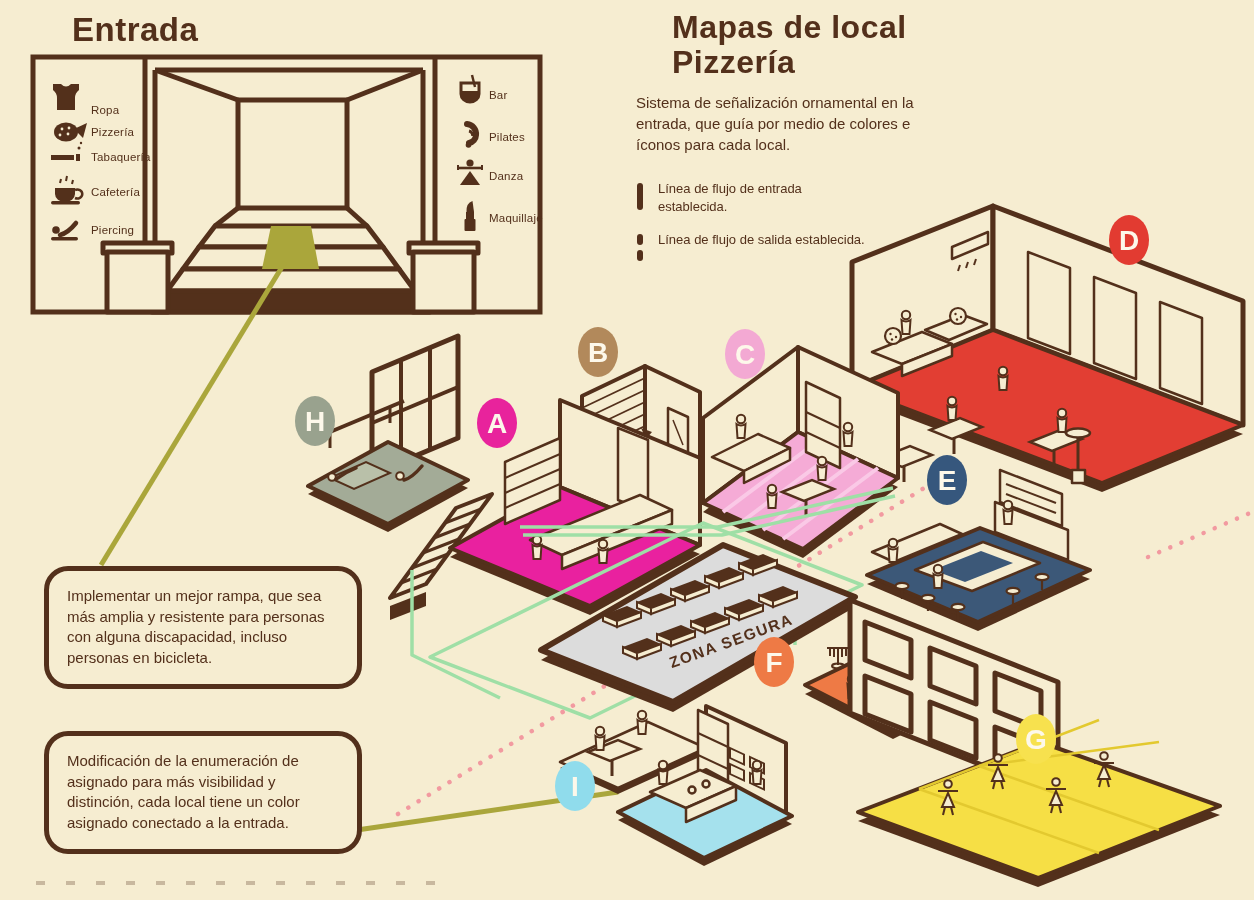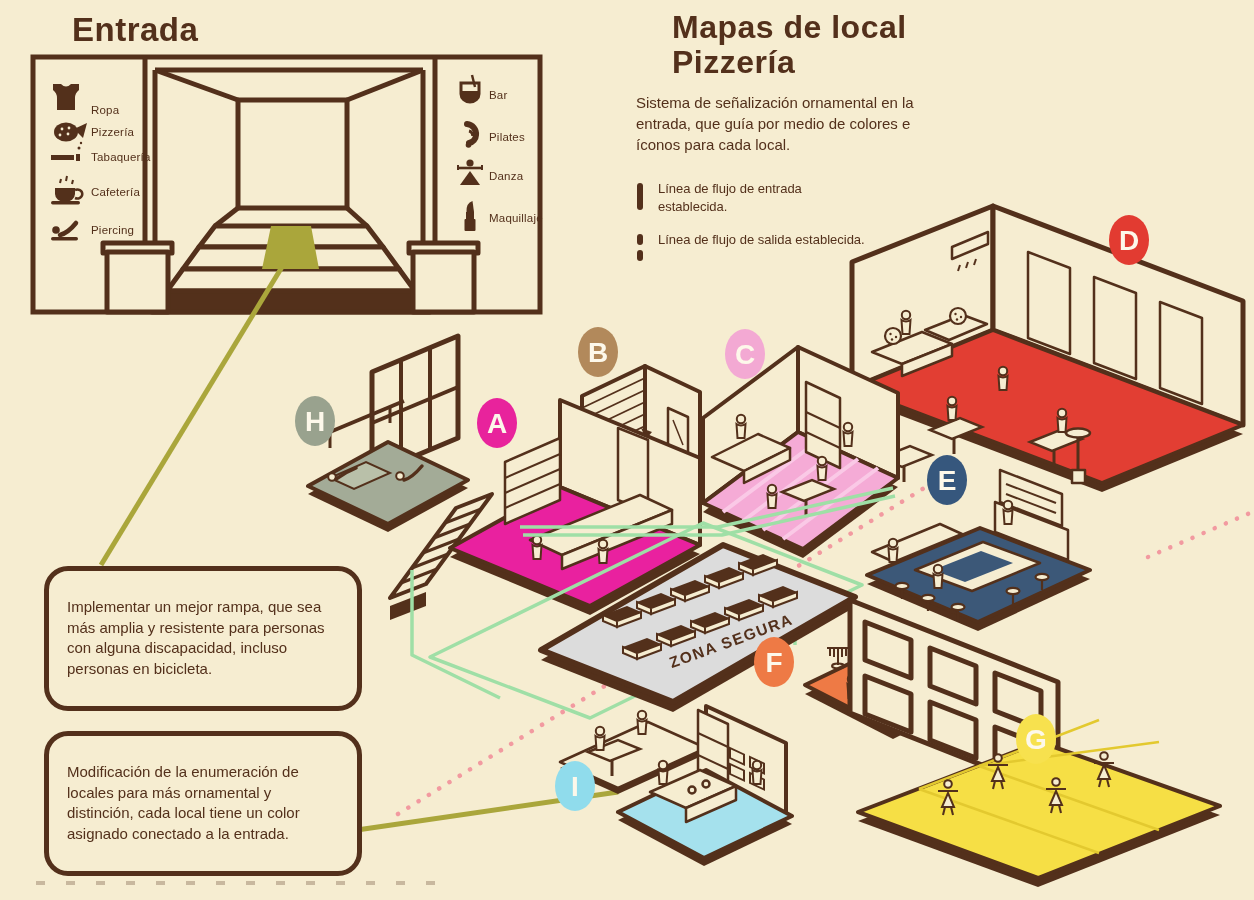--- a/index.html
+++ b/index.html
@@ -10,21 +10,21 @@
   .abs{position:absolute;}
   .big-title{font-size:31px;font-weight:800;letter-spacing:.5px;line-height:1.08;margin-left:37px;}
   .desc{font-size:15px;line-height:1.4;width:312px;}
   .flow-item{display:flex;align-items:flex-start;width:250px;}
   .flow-bar{width:6px;height:27px;background:#53301b;border-radius:3px;margin-top:3px;flex:none;}
   .flow-bar.dashed{height:auto;background:none;}
   .flow-bar.dashed i{display:block;width:6px;height:11px;background:#53301b;border-radius:3px;margin-bottom:5px;}
   .flow-text{font-size:13px;line-height:1.35;margin-left:15px;width:215px;}
   .bubble{
     width:272px;border:5px solid #53301b;border-radius:24px;background:#f6edd1;
-    padding:26px 18px;font-size:15px;line-height:1.38;
+    padding:15px 18px;font-size:15px;line-height:1.38;
   }
   .legend-label{font-size:11.5px;letter-spacing:.2px;}
   .footer-faint{
     width:400px;height:4px;opacity:.28;
     background:repeating-linear-gradient(90deg,#53301b 0 9px,transparent 9px 30px);
   }
   svg text{font-family:"Liberation Sans",sans-serif;}
   .wall{fill:#f6edd1;stroke:#53301b;stroke-width:4;stroke-linejoin:round;}
   .wall5{fill:#f6edd1;stroke:#53301b;stroke-width:5;stroke-linejoin:round;}
   .furn{fill:#f6edd1;stroke:#53301b;stroke-width:2.5;stroke-linejoin:round;}
@@ -495,18 +495,18 @@
         <i></i>
         <i></i>
       </span>
   <span class="flow-text">Línea de flujo de salida establecida.</span>
 </div>
 
 <div class="abs bubble" style="left:44px;top:566px;">
   <span>Implementar un mejor rampa, que sea más amplia y resistente para personas con alguna discapacidad, incluso personas en bicicleta.</span>
 </div>
 <div class="abs bubble" style="left:44px;top:731px;">
-  <span>Modificación de la enumeración de locales para más ornamental y distinción, cada local tiene un color asignado conectado a la entrada.</span>
+  <span>Modificación de la enumeración de asignado para más visibilidad y distinción, cada local tiene un color asignado conectado a la entrada.</span>
 </div>
 
 <div class="abs footer-faint" style="left:36px;top:881px;"></div>
 
 </div>
 
 </body></html>

